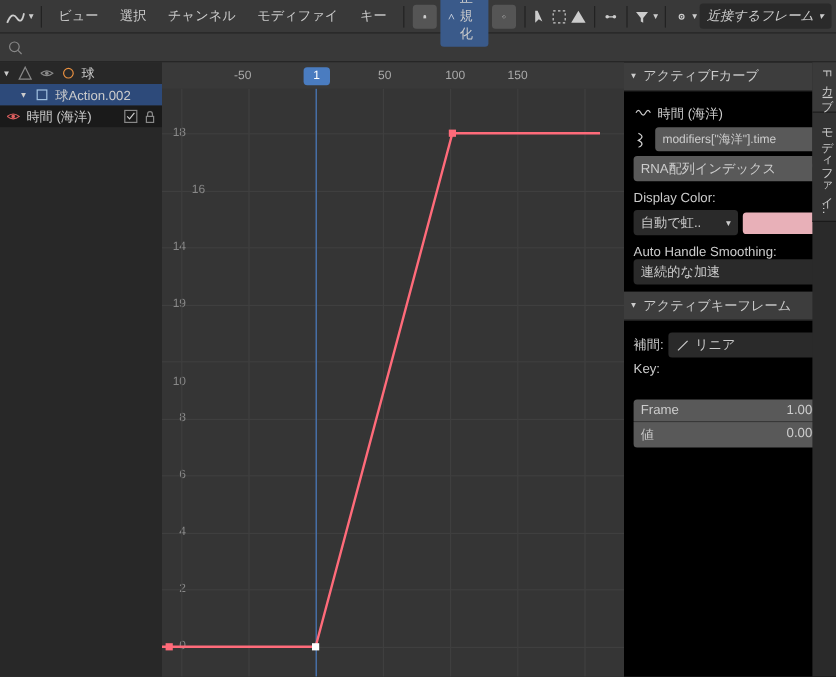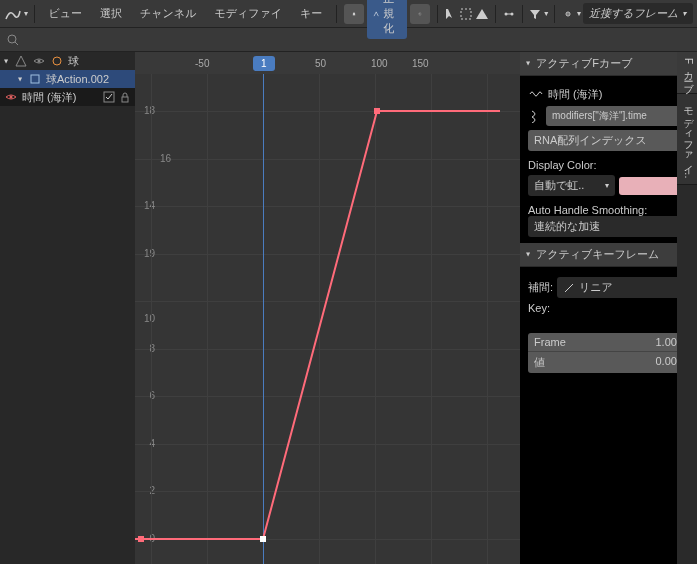--- a/index.html
+++ b/index.html
@@ -166,21 +166,21 @@
         </svg>
     </div>
   </div>
 
   <div class="graph">
     <div class="ruler-top">
       <div class="ruler-tick" style="left:60px">-50</div>
       <div class="playhead" style="left:118px">1</div>
       <div class="ruler-tick" style="left:180px">50</div>
       <div class="ruler-tick" style="left:236px">100</div>
-      <div class="ruler-tick" style="left:277px">150</div>
+      <div class="ruler-tick" style="left:288px">150</div>
     </div>
 
     <div id="grid">
         <div class="grid-line-h" style="top: 59px;"></div>
         <div class="grid-label" style="top: 53px; left: 0px;">18</div>
         <div class="grid-line-h" style="top: 106.5px;"></div>
         <div class="grid-label" style="top: 100.5px; left: 16px;">16</div>
         <div class="grid-line-h" style="top: 154px;"></div>
         <div class="grid-label" style="top: 148px; left: 0px;">14</div>
         <div class="grid-line-h" style="top: 201.5px;"></div>

